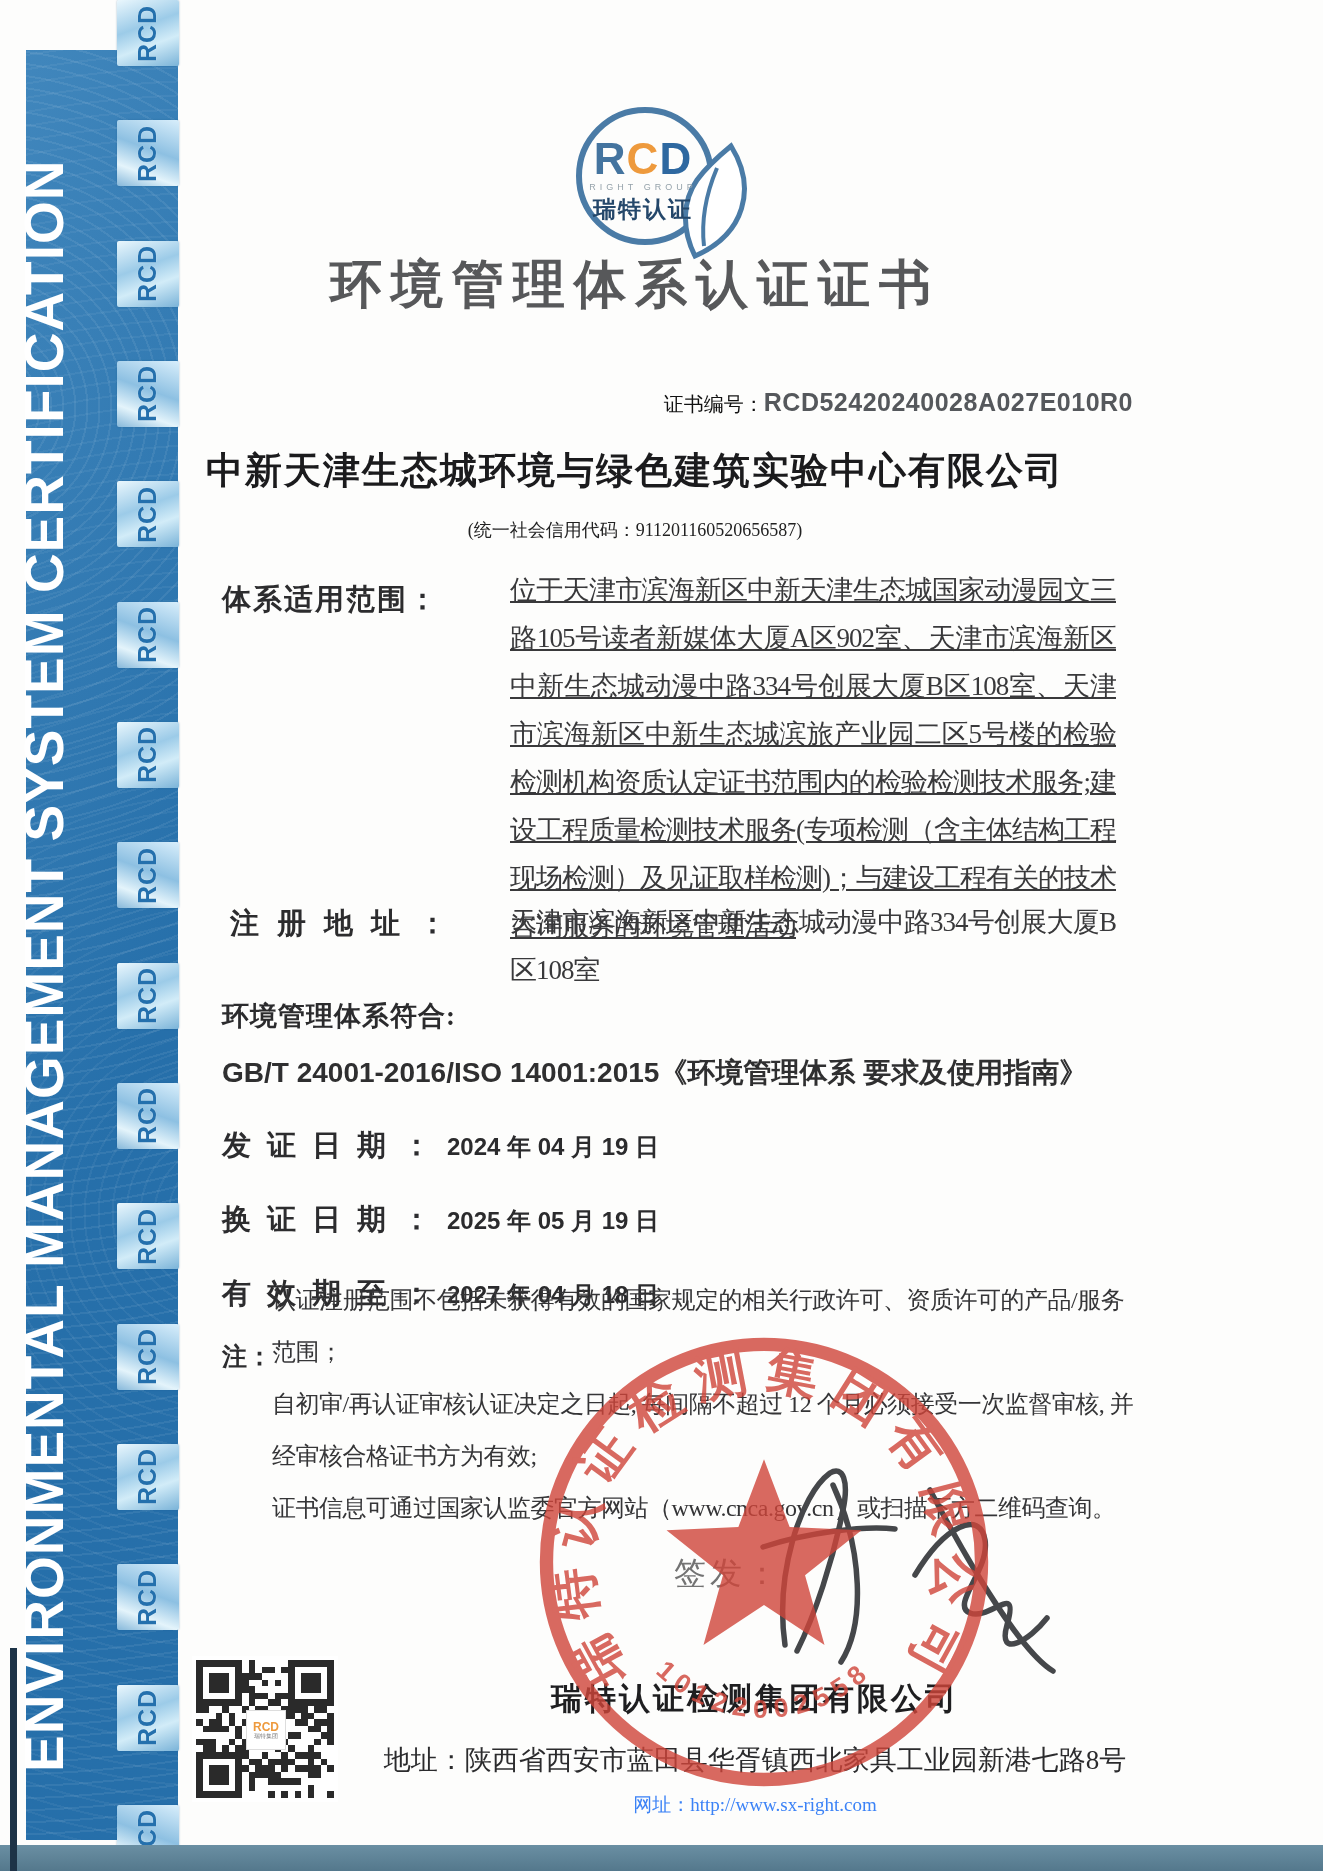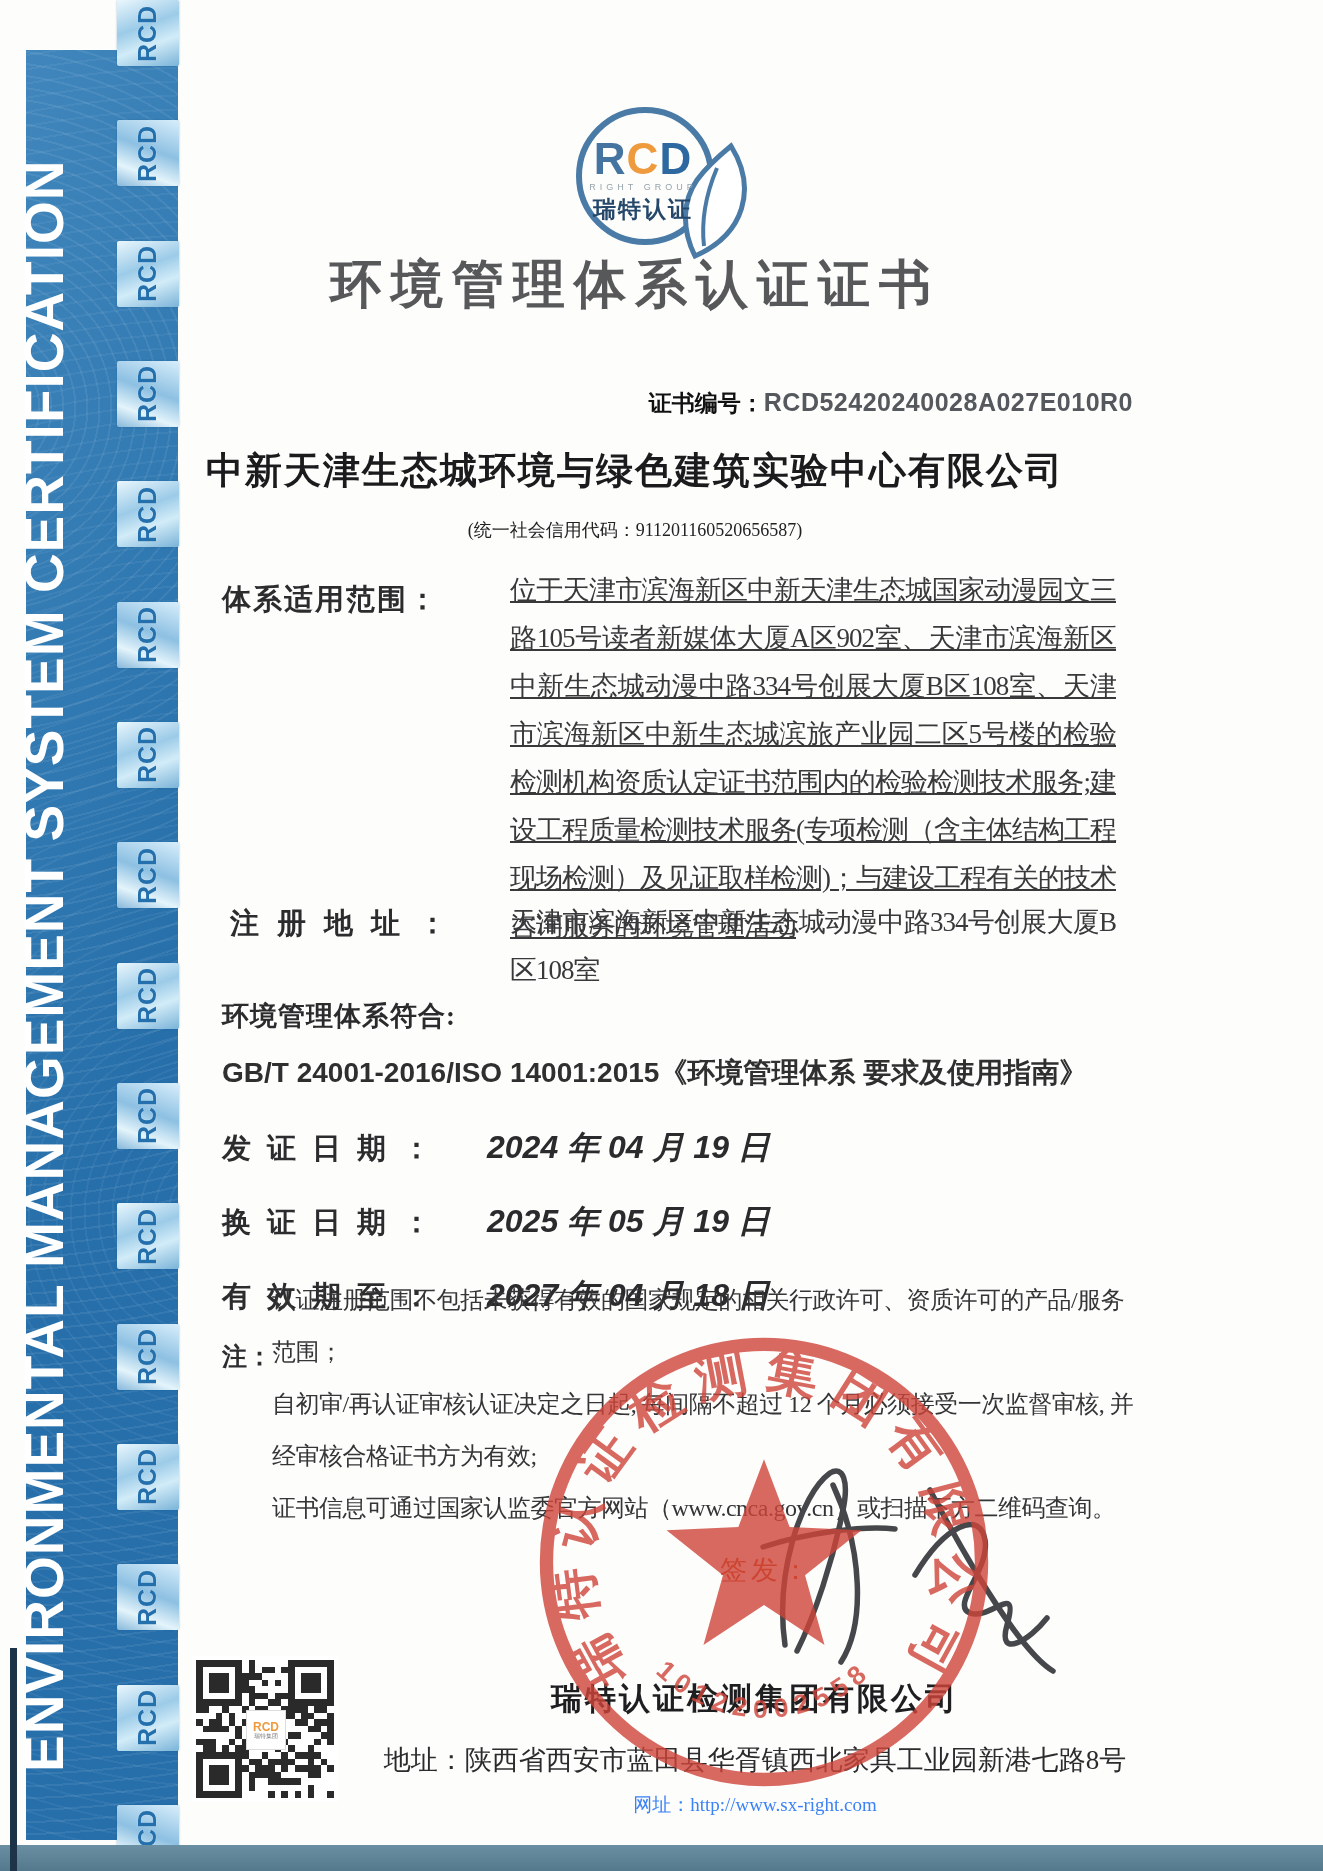--- a/index.html
+++ b/index.html
@@ -26,46 +26,46 @@
          font-family:"Liberation Sans",sans-serif;font-weight:700;font-size:25px;
          letter-spacing:1px;color:#2470ad;text-shadow:0 0 1px rgba(255,255,255,.8);}
   .badge:nth-child(even){background:linear-gradient(200deg,#d8eefb 0%,#8dc0e2 45%,#e4f4fb 75%,#86b8da 100%);}
   
   .abs{position:absolute;}
   .logo-box{left:545px;top:96px;width:230px;height:165px;}
   .cert-title{left:60px;top:250px;width:1150px;text-align:center;
       font-family:"Liberation Sans",sans-serif;font-weight:900;font-size:52px;
       letter-spacing:9px;color:#57585a;}
   .certno-line{left:0;top:388px;width:1133px;text-align:right;white-space:nowrap;}
-  .certno-label{font-weight:700;font-size:23px;color:#111;}
+  .certno-label{font-weight:400;font-size:20px;color:#111;}
   .certno-value{font-family:"Liberation Sans",sans-serif;font-weight:700;font-size:25px;
       color:#55585c;letter-spacing:.5px;}
   .company-name{left:30px;top:446px;width:1210px;text-align:center;font-weight:700;
       font-size:37px;letter-spacing:2px;color:#1b1b1d;}
   .credit-code{left:30px;top:518px;width:1210px;text-align:center;font-size:18px;color:#222;}
   .f-label{font-weight:700;font-size:29px;color:#2c2c2e;letter-spacing:2px;white-space:nowrap;}
   .f-label.spread{letter-spacing:18px;}
   .f-value{font-size:27px;line-height:48px;color:#39393b;letter-spacing:-1px;text-align:justify;}
   .scope-label{left:222px;top:572px;margin-top:8px;}
   .scope-value{left:510px;top:566px;width:606px;text-decoration:underline;}
   .addr-label{left:230px;top:904px;}
   .addr-value{left:510px;top:898px;width:606px;}
   .conform-label{left:222px;top:998px;font-weight:700;font-size:27px;color:#2b2b2d;letter-spacing:1px;}
   .standard-line{left:222px;top:1054px;width:980px;font-family:"Liberation Sans",sans-serif;
       font-weight:700;font-size:28px;color:#2f2f30;letter-spacing:0;white-space:nowrap;}
   .date-row{left:222px;width:900px;white-space:nowrap;}
   .date-row .f-label{letter-spacing:16px;}
-  .date-val{font-family:"Liberation Sans",sans-serif;font-weight:700;font-size:32px;
-      color:#2b2b2d;margin-left:40px;font-style:italic;}
+  .date-val{font-family:"Liberation Sans",sans-serif;font-weight:700;font-size:24px;
+      color:#2b2b2d;}
   .dr0{top:1126px;} .dr1{top:1200px;} .dr2{top:1274px;}
   .note-label{left:222px;top:1340px;font-weight:700;font-size:25px;color:#2d2d2f;}
   .note-items{left:272px;top:1274px;width:874px;font-size:24px;line-height:52px;
       color:#353537;letter-spacing:-0.5px;}
   .note-items p{margin:0;}
-  .sign-label{left:720px;top:1552px;font-size:27px;color:#c2410c;letter-spacing:4px;}
+  .sign-label{left:674px;top:1552px;font-size:32px;color:#737373;letter-spacing:4px;}
   .signature-svg{left:745px;top:1455px;width:330px;height:230px;z-index:4;}
   .seal-svg{left:528px;top:1328px;width:472px;height:472px;z-index:5;opacity:.8;}
   .issuer-block{left:290px;top:1678px;width:930px;text-align:center;z-index:2;}
   .issuer-name{font-weight:700;font-size:31px;letter-spacing:3px;color:#1e1e20;margin-bottom:22px;}
   .issuer-addr{font-size:27px;color:#2b2b2d;margin-bottom:14px;}
   .issuer-web{font-size:19px;color:#3b82f6;}
   
   .qr-box{left:196px;top:1660px;width:138px;height:138px;z-index:2;}
   .qr-grid{display:grid;grid-template-columns:repeat(21,1fr);grid-template-rows:repeat(21,1fr);
       width:138px;height:138px;background:#fff;outline:4px solid #fff;}

